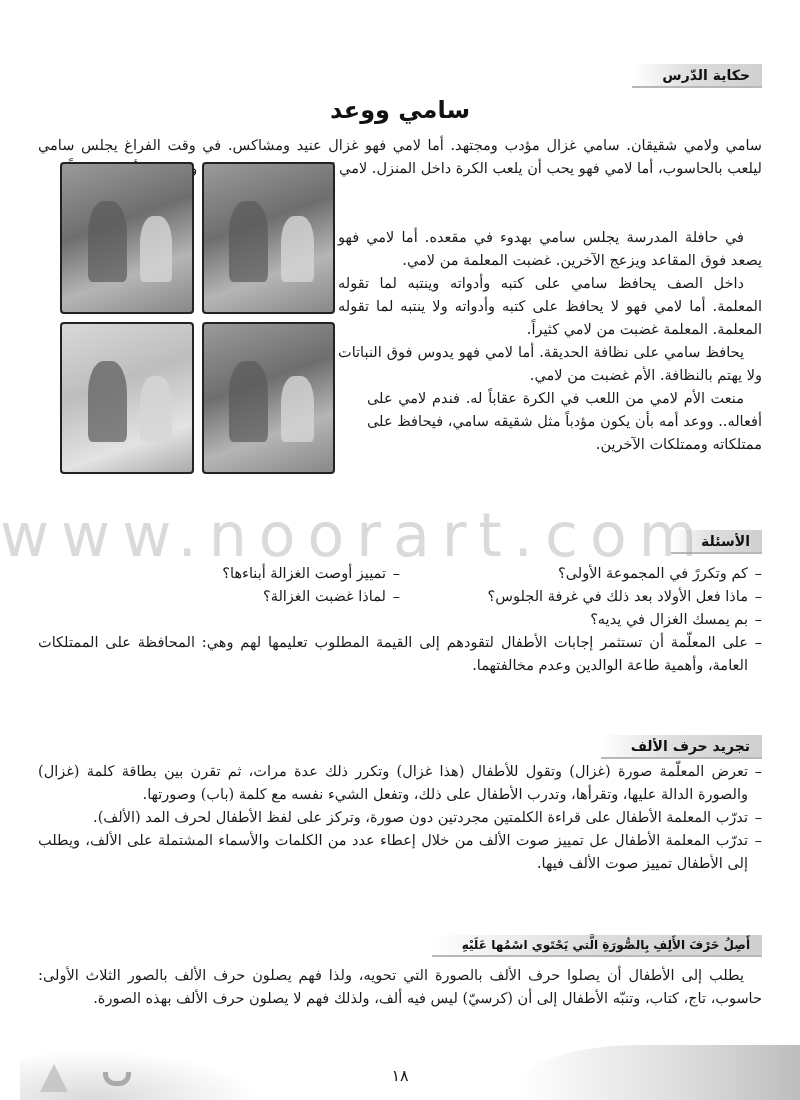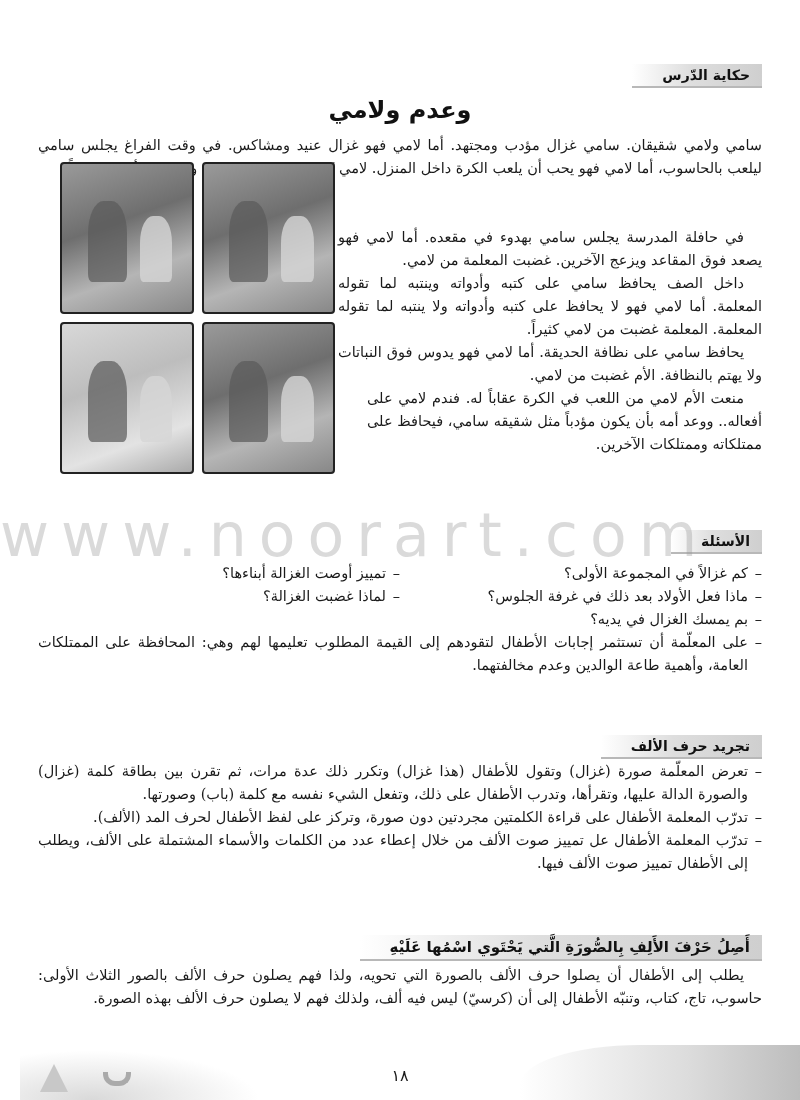--- a/index.html
+++ b/index.html
@@ -134,21 +134,21 @@
     .hook { position: absolute; left: 103px; bottom: 14px; width: 28px; height: 14px;
       border: 5px solid #aaa; border-top: none; border-radius: 0 0 12px 12px; }
   </style>
 </head>
 <body>
 
 <div class="page">
 
   <div class="section-header" style="top:64px;">حكاية الدّرس</div>
 
-  <div class="story-title">وعدم ولامي</div>
+  <div class="story-title">سامي ووعد</div>
 
   <div class="story-block">
     <p class="para first" style="padding-left:0;">سامي ولامي شقيقان. سامي غزال مؤدب ومجتهد. أما لامي فهو غزال عنيد ومشاكس. في وقت الفراغ يجلس سامي ليلعب بالحاسوب، أما لامي فهو يحب أن يلعب الكرة داخل المنزل. لامي كسر المزهرية الجميلة وغضبت الأم منه كثيراً.</p>
   </div>
 
   <div style="position:absolute; top:226px; right:38px; left:38px;">
     <div class="story-text-wrap">
       <p class="para" style="text-indent:18px;">في حافلة المدرسة يجلس سامي بهدوء في مقعده. أما لامي فهو يصعد فوق المقاعد ويزعج الآخرين. غضبت المعلمة من لامي.</p>
       <p class="para" style="text-indent:18px;">داخل الصف يحافظ سامي على كتبه وأدواته وينتبه لما تقوله المعلمة. أما لامي فهو لا يحافظ على كتبه وأدواته ولا ينتبه لما تقوله المعلمة. المعلمة غضبت من لامي كثيراً.</p>
       <p class="para" style="text-indent:18px;">يحافظ سامي على نظافة الحديقة. أما لامي فهو يدوس فوق النباتات ولا يهتم بالنظافة. الأم غضبت من لامي.</p>
@@ -162,40 +162,40 @@
     <div class="pic light"></div>
     <div class="pic"></div>
   </div>
 
   <div class="section-header" style="top:530px;">الأسئلة</div>
 
   <div class="watermark">www.noorart.com</div>
 
   <div class="q-block">
     <div class="q-row">
-      <div class="q-cell para dash-item">كم غزالاً في المجموعة الأولى؟</div>
+      <div class="q-cell para dash-item">كم وتكررً في المجموعة الأولى؟</div>
       <div class="q-cell para dash-item">تمييز أوصت الغزالة أبناءها؟</div>
     </div>
     <div class="q-row">
       <div class="q-cell para dash-item">ماذا فعل الأولاد بعد ذلك في غرفة الجلوس؟</div>
       <div class="q-cell para dash-item">لماذا غضبت الغزالة؟</div>
     </div>
     <p class="para dash-item">بم يمسك الغزال في يديه؟</p>
     <p class="para dash-item">على المعلّمة أن تستثمر إجابات الأطفال لتقودهم إلى القيمة المطلوب تعليمها لهم وهي: المحافظة على الممتلكات العامة، وأهمية طاعة الوالدين وعدم مخالفتهما.</p>
   </div>
 
   <div class="section-header" style="top:735px;text-align:center;">تجريد حرف الألف</div>
 
   <div class="alef-block">
     <p class="para dash-item">تعرض المعلّمة صورة (غزال) وتقول للأطفال (هذا غزال) وتكرر ذلك عدة مرات، ثم تقرن بين بطاقة كلمة (غزال) والصورة الدالة عليها، وتقرأها، وتدرب الأطفال على ذلك، وتفعل الشيء نفسه مع كلمة (باب) وصورتها.</p>
     <p class="para dash-item">تدرّب المعلمة الأطفال على قراءة الكلمتين مجردتين دون صورة، وتركز على لفظ الأطفال لحرف المد (الألف).</p>
     <p class="para dash-item">تدرّب المعلمة الأطفال عل تمييز صوت الألف من خلال إعطاء عدد من الكلمات والأسماء المشتملة على الألف، ويطلب إلى الأطفال تمييز صوت الألف فيها.</p>
   </div>
 
-  <div class="section-header" style="top:935px; font-size:15px;">أَصِلُ حَرْفَ الأَلِفِ بِالصُّورَةِ الَّتي يَحْتَوي اسْمُها عَلَيْهِ</div>
+  <div class="section-header" style="top:935px; font-size:12px;">أَصِلُ حَرْفَ الأَلِفِ بِالصُّورَةِ الَّتي يَحْتَوي اسْمُها عَلَيْهِ</div>
 
   <div class="link-block">
     <p class="para">يطلب إلى الأطفال أن يصلوا حرف الألف بالصورة التي تحويه، ولذا فهم يصلون حرف الألف بالصور الثلاث الأولى: حاسوب، تاج، كتاب، وتنبّه الأطفال إلى أن (كرسيّ) ليس فيه ألف، ولذلك فهم لا يصلون حرف الألف بهذه الصورة.</p>
   </div>
 
   <div class="page-number">١٨</div>
 
   <div class="footer-deco">
     <div class="left-art"></div>
     <div class="tri"></div>

